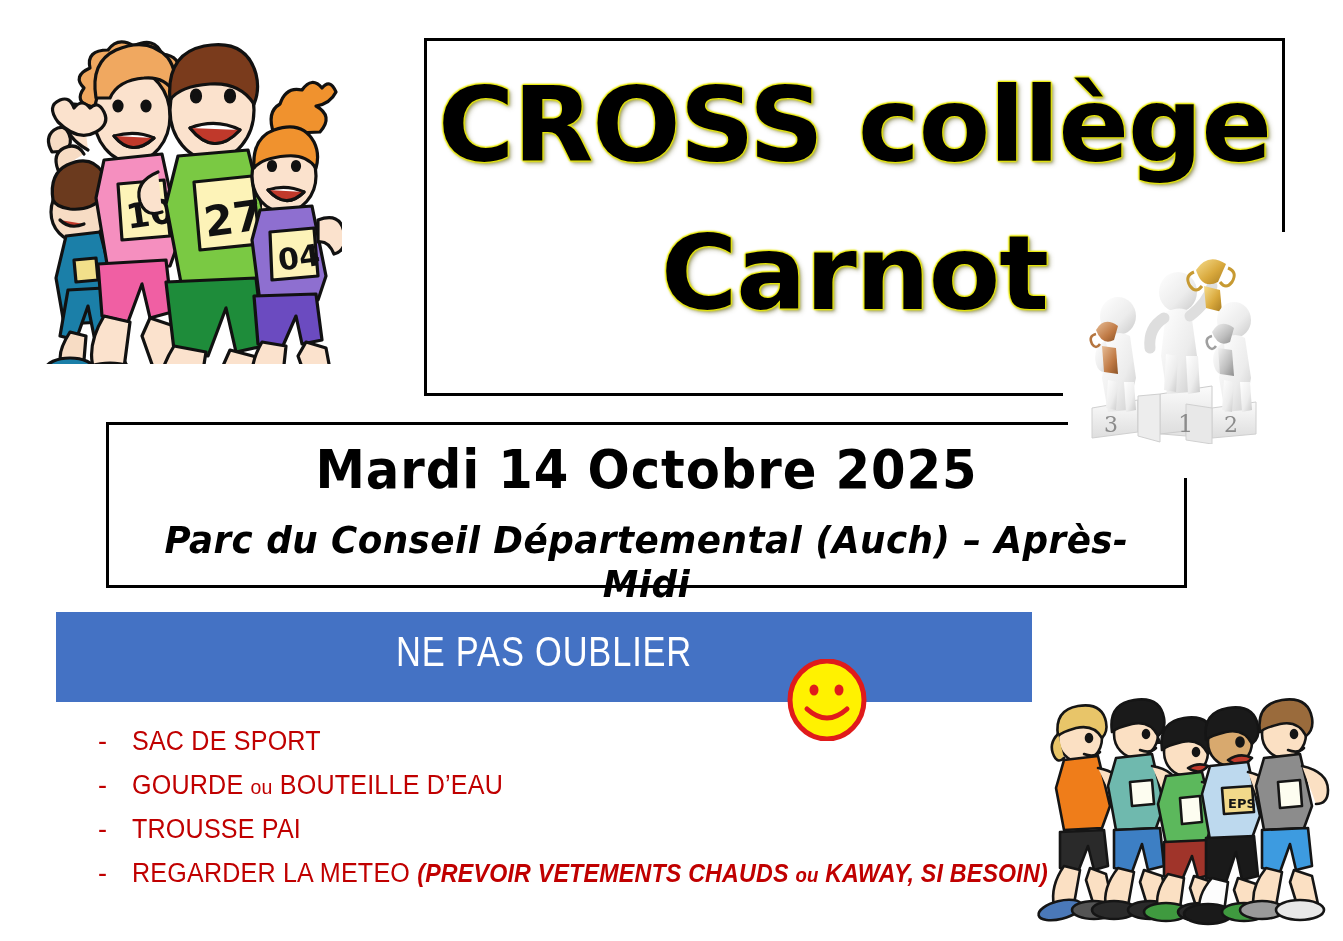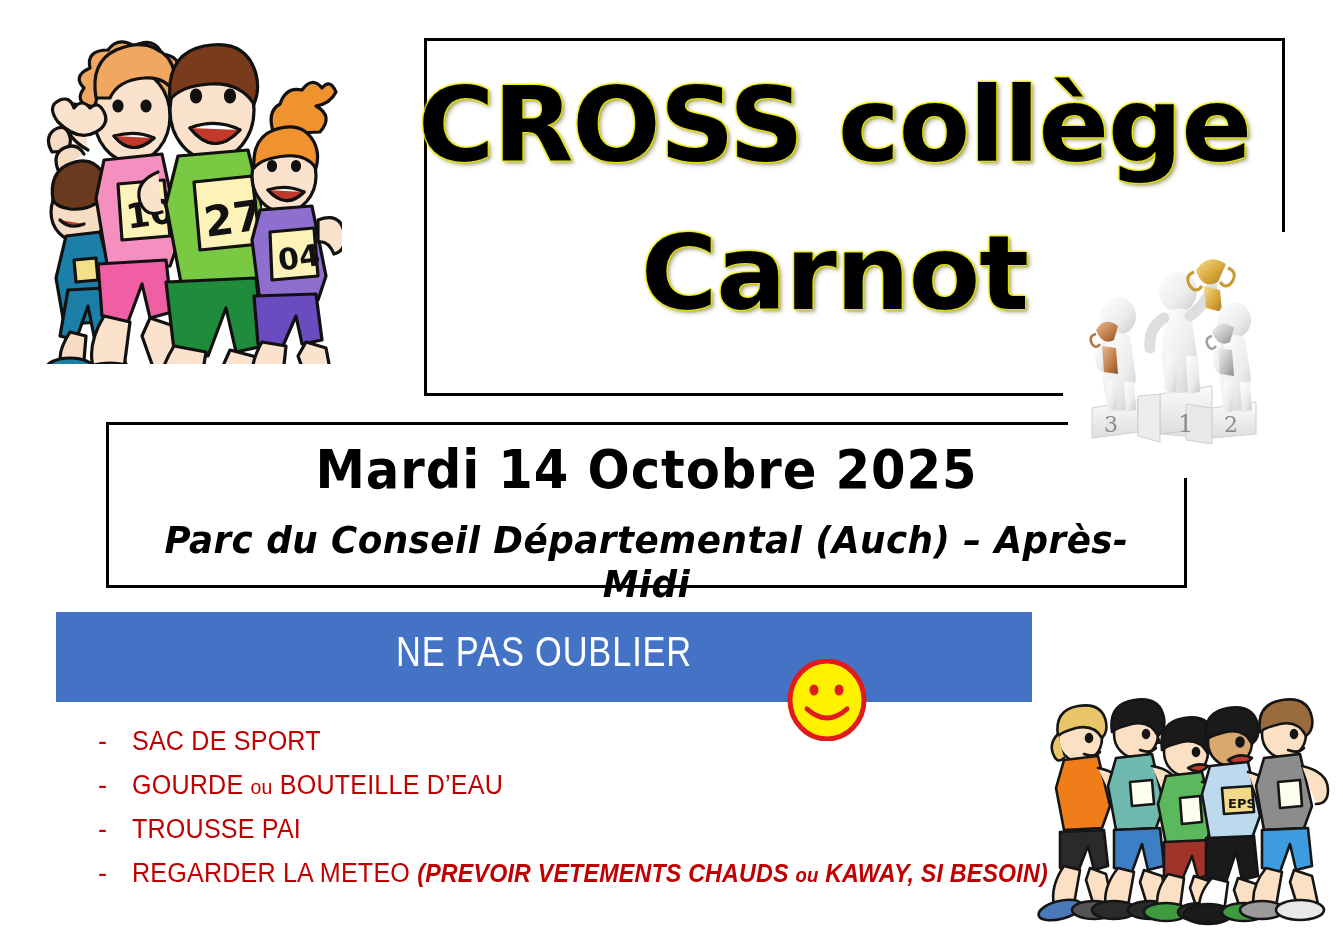--- a/index.html
+++ b/index.html
@@ -39,21 +39,21 @@
     position: absolute;
     left: 1063px;
     top: 390px;
     width: 228px;
     height: 12px;
     background: #ffffff;
   }
 
   #title-text {
     position: absolute;
-    left: 404px;
+    left: 424px;
     top: 52px;
     width: 861px;
     text-align: center;
     font-family: "DejaVu Sans", sans-serif;
     font-weight: bold;
     font-size: 104px;
     line-height: 1.42;
     letter-spacing: -1px;
     color: #000000;
     text-shadow:

